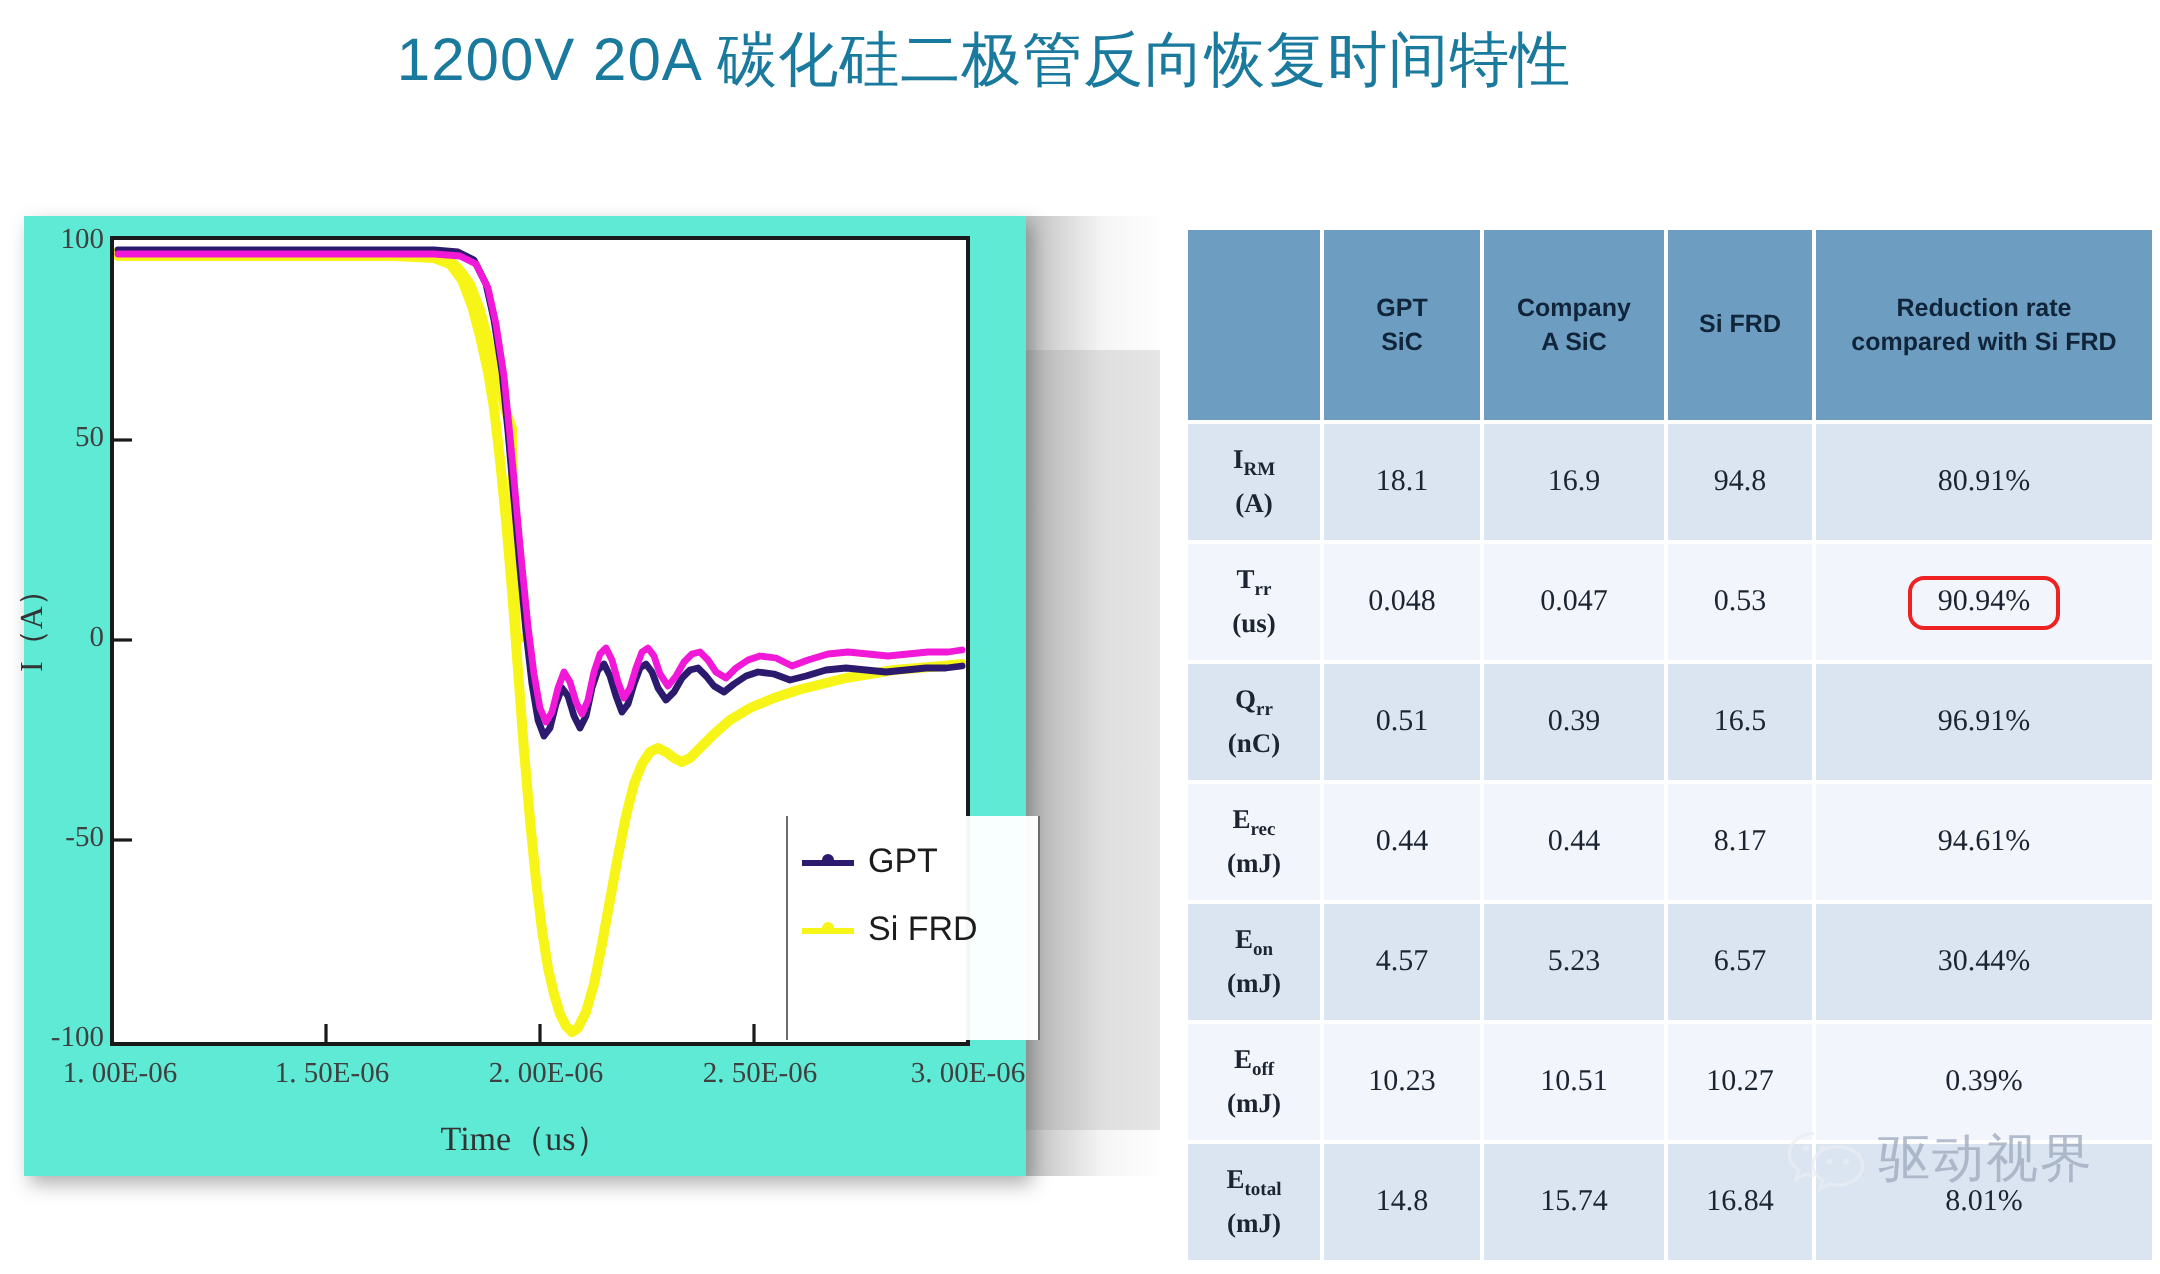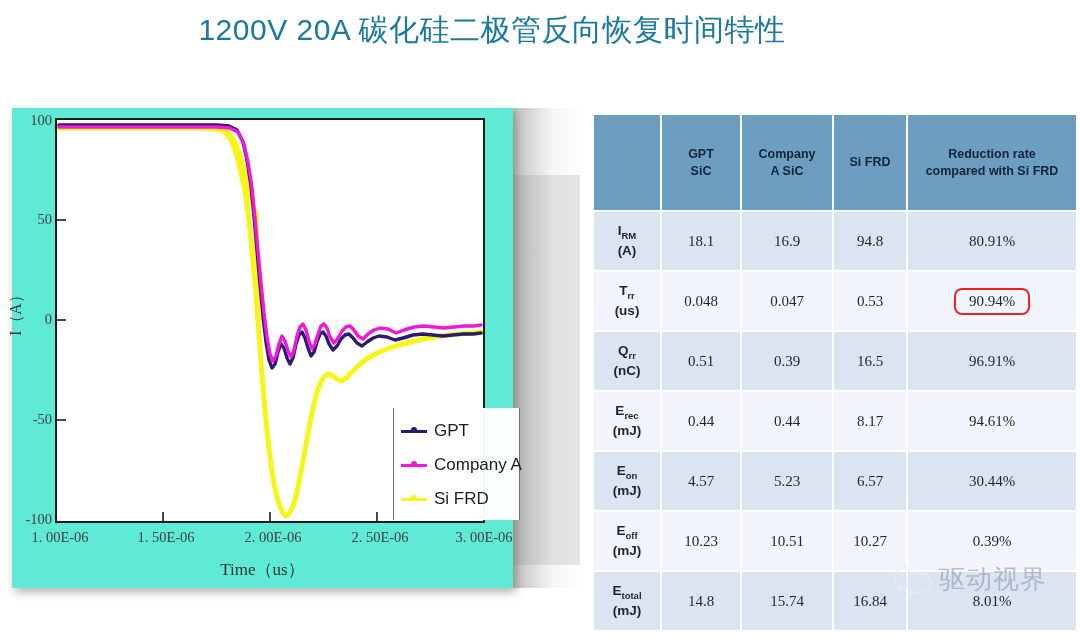--- a/index.html
+++ b/index.html
@@ -179,21 +179,21 @@
 
   #spec-table tbody tr.row-a td { background: #dbe5f1; }
   #spec-table tbody tr.row-b td { background: #f2f5fb; }
   #spec-table tbody td {
     height: 58px;
     font-size: 15px;
     color: #1b2430;
     font-family: "Liberation Serif", serif;
   }
   #spec-table tbody td.rowlabel {
-    font-family: Liberation Sans, sans-serif;
+    font-family: Liberation Serif, serif;
     font-weight: bold;
     font-size: 13.5px;
     line-height: 1.32;
   }
   #spec-table tbody td.rowlabel sub {
     font-size: 9.5px;
     font-weight: bold;
   }
   tr.row-tall td { height: 66px; }
 
@@ -268,24 +268,20 @@
 
       <polyline fill="none" stroke="#2b1a6e" stroke-width="3.4" stroke-linejoin="round" stroke-linecap="round" points="2,5 60,5 120,5 160,5 172,6 180,10 186,22 190,40 194,66 197,96 200,130 203,164 206,196 209,222 212,240 215,248 218,244 221,232 224,224 227,228 230,238 233,244 236,238 239,224 242,215 245,212 248,218 251,228 254,236 257,232 260,222 263,214 266,212 269,216 272,224 276,230 280,226 284,219 288,215 292,214 296,218 300,223 305,226 310,222 316,218 322,216 330,217 338,220 346,218 356,215 366,214 376,215 386,216 396,215 406,214 416,214 424,213"></polyline>
 
       <polyline fill="none" stroke="#f218d8" stroke-width="3.4" stroke-linejoin="round" stroke-linecap="round" points="2,7 60,7 120,7 160,7 173,8 181,12 187,24 191,42 195,68 198,98 201,131 204,163 207,193 210,217 213,234 216,241 219,236 222,224 225,216 228,221 231,231 234,237 237,230 240,216 243,207 246,204 249,210 252,221 255,229 258,224 261,214 264,206 267,204 270,208 273,217 277,223 281,218 285,211 289,207 293,206 297,210 301,216 306,219 311,214 317,210 323,208 331,209 339,213 347,210 357,207 367,206 377,207 387,208 397,207 407,206 417,206 424,205"></polyline>
     </svg>
 
     <div id="chart-legend">
       <div class="legend-row">
         <span class="legend-swatch" style="background:#2b1a6e;"></span>
         <span class="legend-label">GPT</span>
-      </div>
-      <div class="legend-row">
-        <span class="legend-swatch" style="background:#f218d8;"></span>
-        <span class="legend-label">Company A</span>
       </div>
       <div class="legend-row">
         <span class="legend-swatch" style="background:#f7f517;"></span>
         <span class="legend-label">Si FRD</span>
       </div>
     </div>
   </div>
 
   <div class="axis-tick-label" style="left:8px;   top:421px; width:80px; text-align:center;">1. 00E-06</div>
   <div class="axis-tick-label" style="left:114px; top:421px; width:80px; text-align:center;">1. 50E-06</div>

